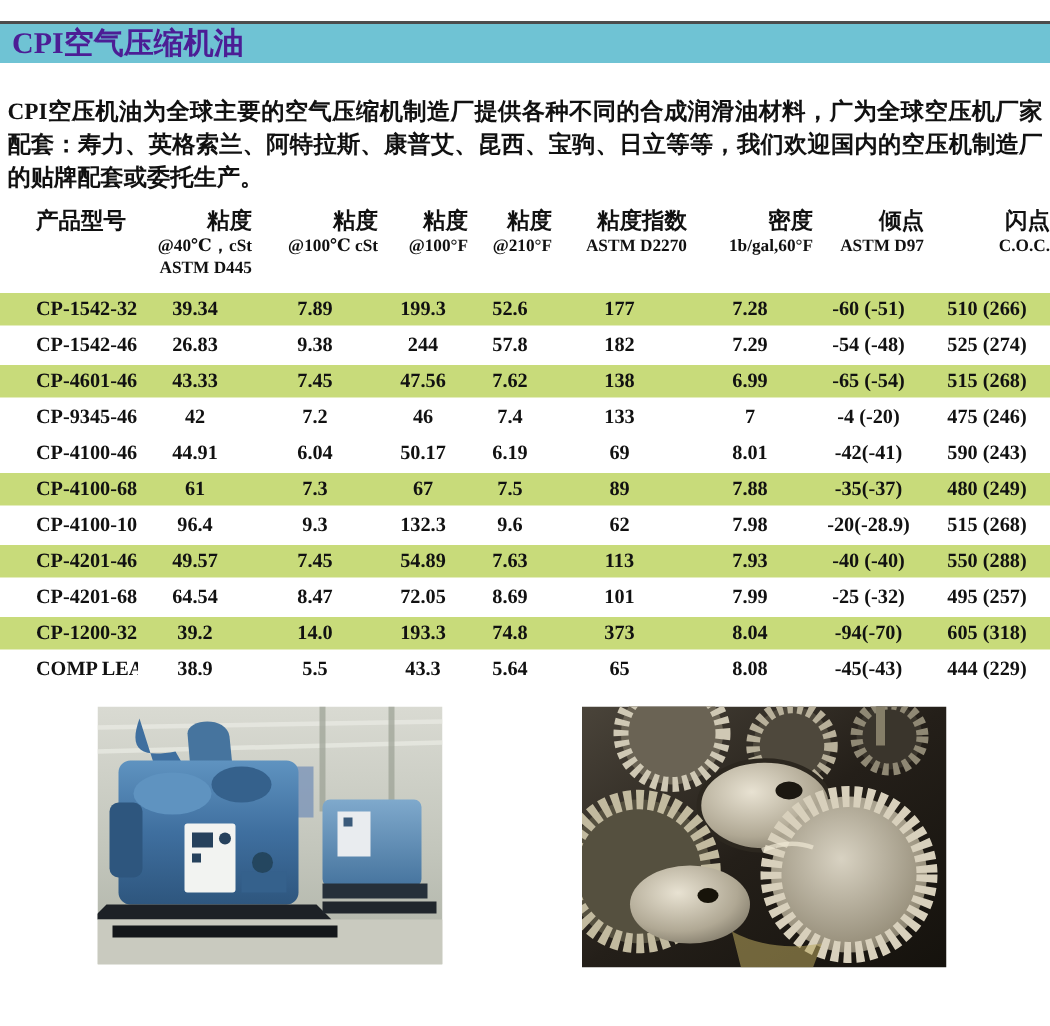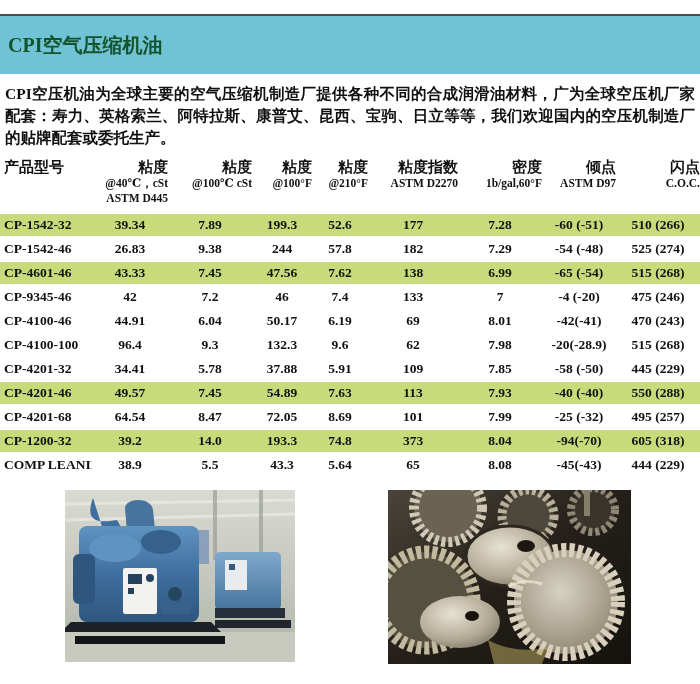--- a/index.html
+++ b/index.html
@@ -9,28 +9,28 @@
     font-family:"Liberation Serif","DejaVu Serif",serif;
     color:#111;
     overflow:hidden;
   }
   .top-line { margin-top:14px; height:2px; background:#4c4c4c; }
   .title-bar {
     background:#6fc3d4;
     font-weight:bold;
     font-size:20px;
     line-height:26px;
-    padding:16px 8px;
-    color:#14532d;
+    padding:0 8px;
+    color:#4c1d95;
   }
   .intro {
     font-weight:bold;
     font-size:15.5px;
     line-height:22px;
-    padding:9px 5px 0 5px;
+    padding:22px 5px 0 5px;
     text-align:justify;
   }
   table.specs {
     width:100%;
     border-collapse:collapse;
     table-layout:fixed;
     margin-top:6px;
   }
   table.specs th {
     font-weight:bold;
@@ -44,21 +44,21 @@
     font-weight:bold;
     font-size:13.5px;
     height:20px;
     text-align:center;
     border-bottom:2px solid #fff;
     white-space:nowrap;
     overflow:hidden;
   }
   table.specs tr.green td { background:#c8db7a; }
   table.specs td:first-child,
-  table.specs th:first-child { text-align:left; padding-left:4px; }
+  table.specs th:first-child { text-align:left; padding-left:24px; }
   .photos { display:flex; margin-top:12px; }
   .photo { display:block; }
   .photo-left  { margin-left:65px; width:230px; height:172px; }
   .photo-right { margin-left:93px; width:243px; height:174px; }
 </style>
 </head>
 <body>
 
 <div class="top-line"></div>
 
@@ -165,43 +165,43 @@
       </tr>
       <tr class="white">
         <td>CP-4100-46</td>
         <td>44.91</td>
         <td>6.04</td>
         <td>50.17</td>
         <td>6.19</td>
         <td>69</td>
         <td>8.01</td>
         <td>-42(-41)</td>
-        <td>470 (243)</td>
+        <td>590 (243)</td>
+      </tr>
+      <tr class="green">
+        <td>CP-4100-68</td>
+        <td>61</td>
+        <td>7.3</td>
+        <td>67</td>
+        <td>7.5</td>
+        <td>89</td>
+        <td>7.88</td>
+        <td>-35(-37)</td>
+        <td>480 (249)</td>
       </tr>
       <tr class="white">
         <td>CP-4100-100</td>
         <td>96.4</td>
         <td>9.3</td>
         <td>132.3</td>
         <td>9.6</td>
         <td>62</td>
         <td>7.98</td>
         <td>-20(-28.9)</td>
         <td>515 (268)</td>
-      </tr>
-      <tr class="white">
-        <td>CP-4201-32</td>
-        <td>34.41</td>
-        <td>5.78</td>
-        <td>37.88</td>
-        <td>5.91</td>
-        <td>109</td>
-        <td>7.85</td>
-        <td>-58 (-50)</td>
-        <td>445 (229)</td>
       </tr>
       <tr class="green">
         <td>CP-4201-46</td>
         <td>49.57</td>
         <td>7.45</td>
         <td>54.89</td>
         <td>7.63</td>
         <td>113</td>
         <td>7.93</td>
         <td>-40 (-40)</td>

